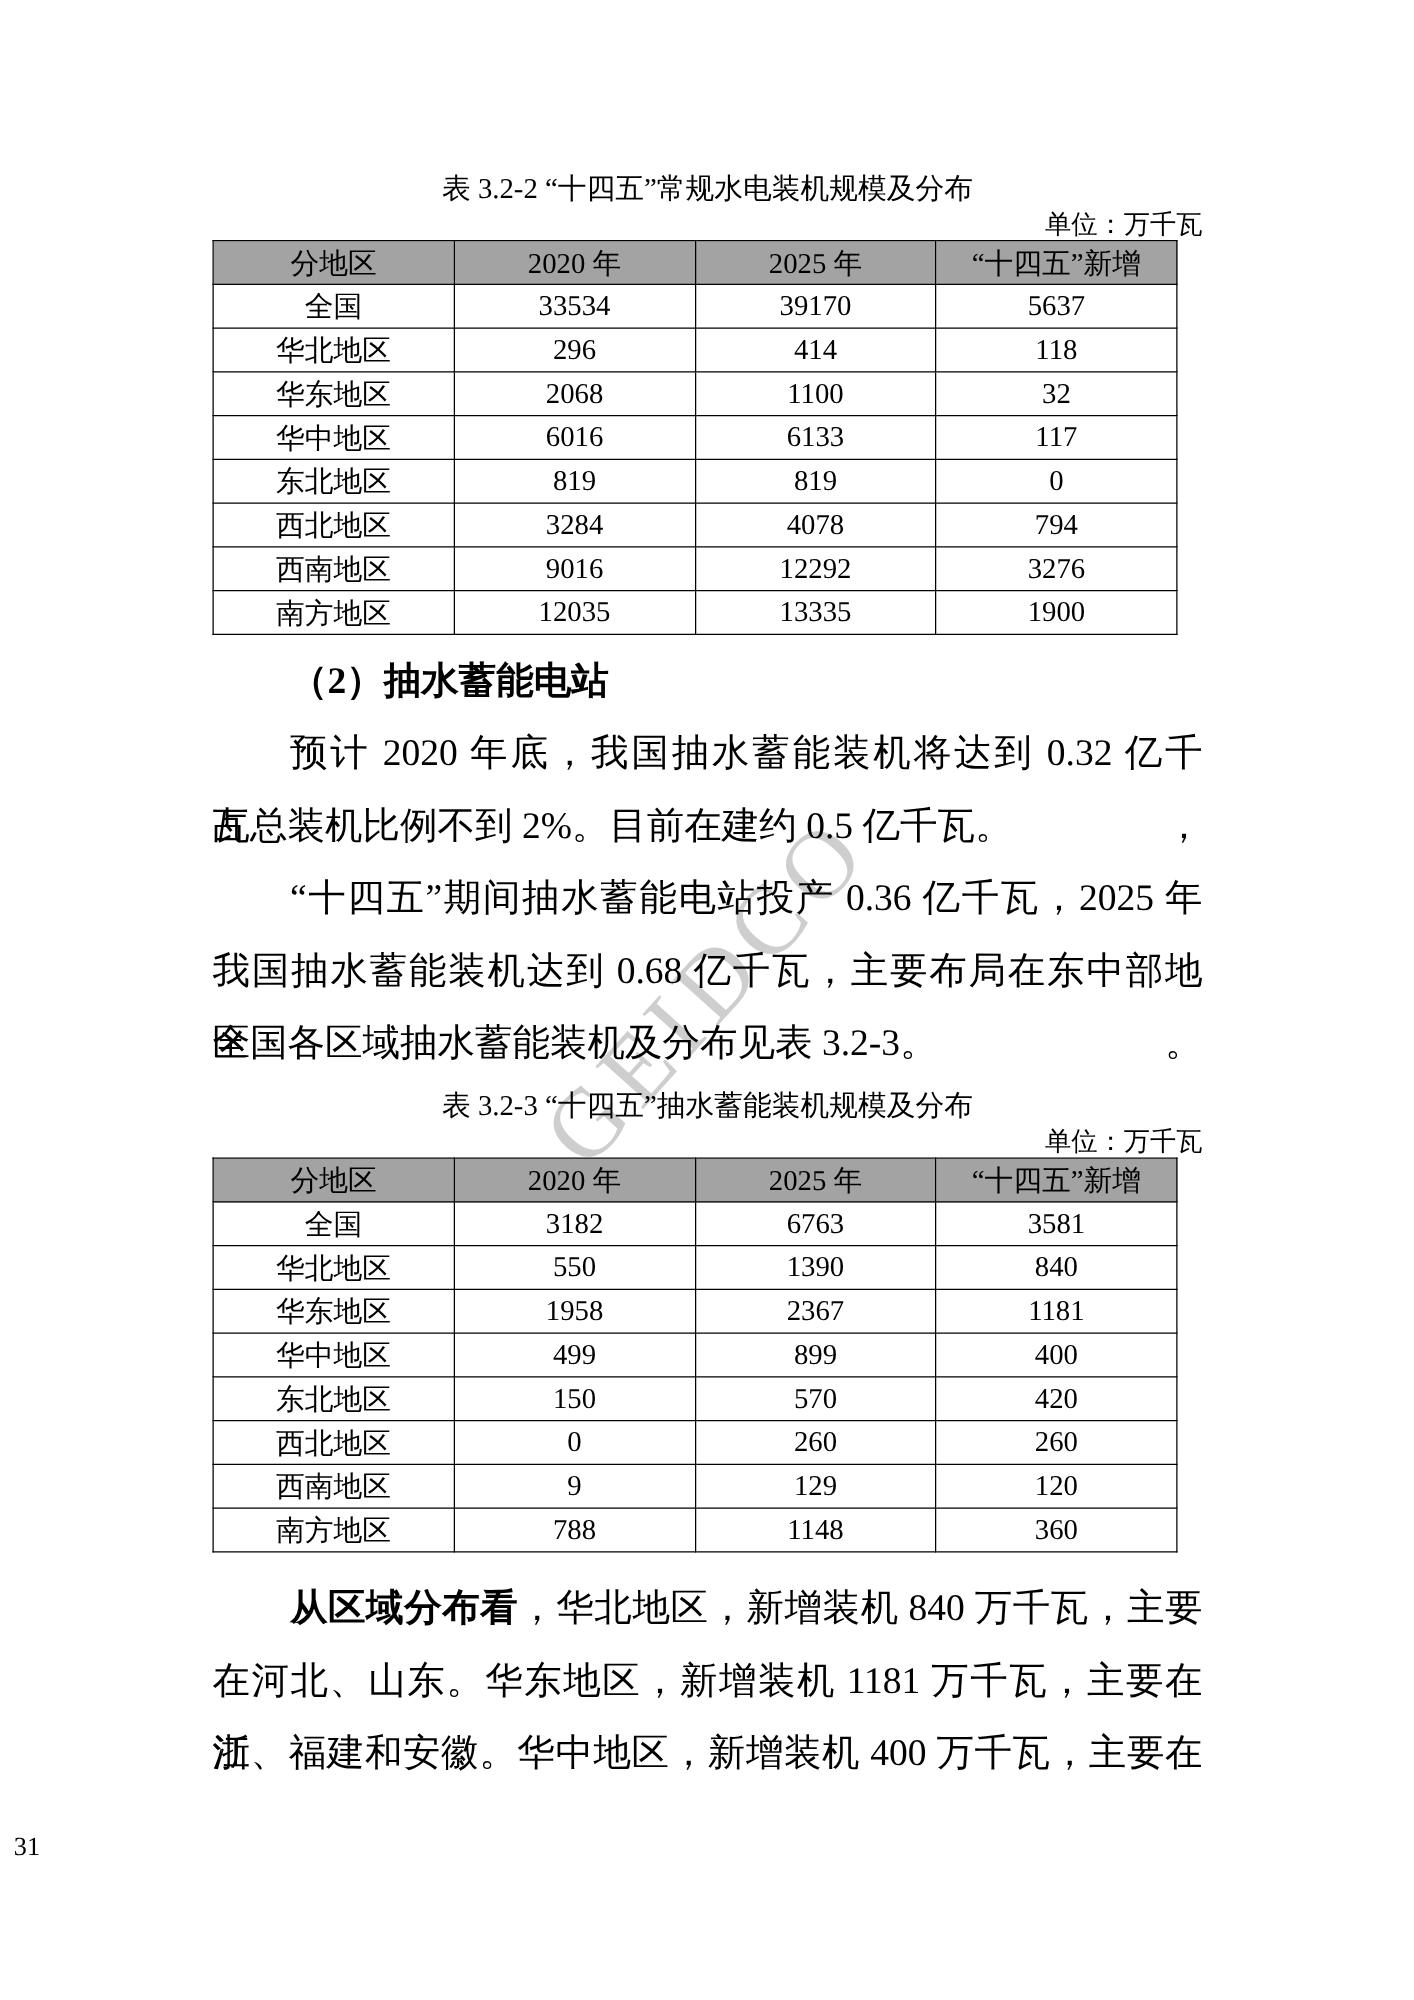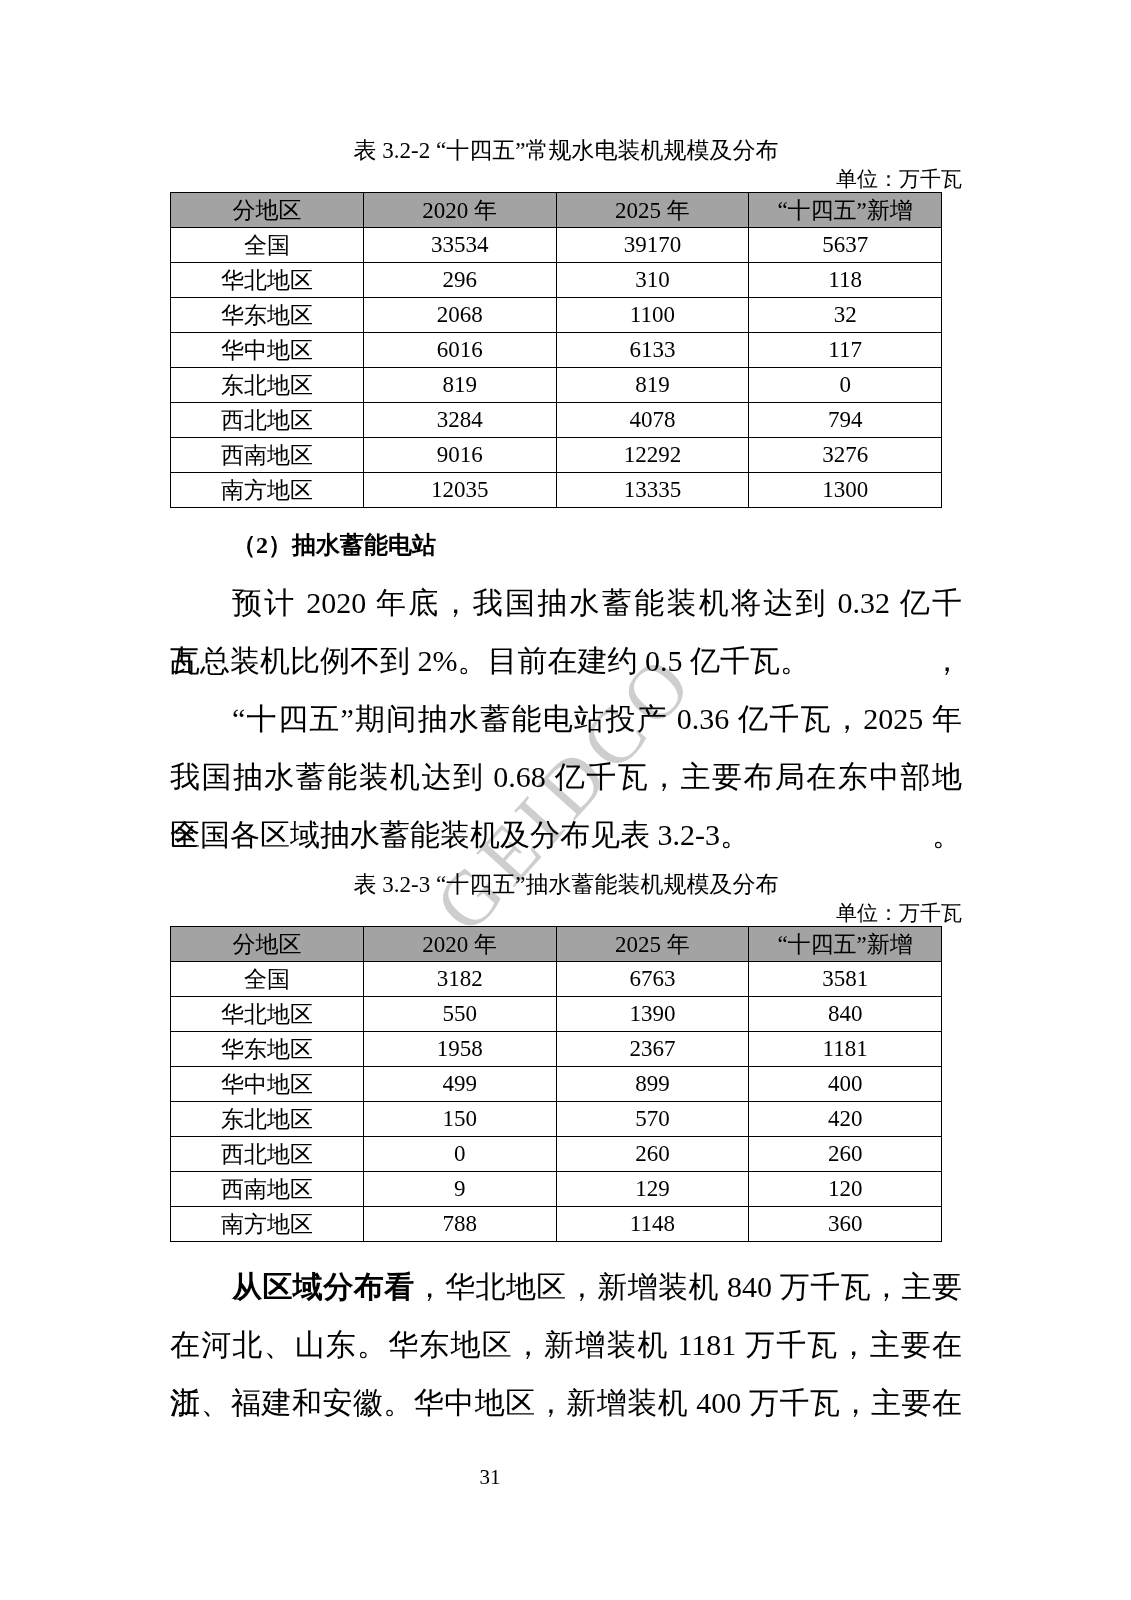--- a/index.html
+++ b/index.html
@@ -25,33 +25,33 @@
     width:772px;border-collapse:collapse;table-layout:fixed;
   }
   table.dtable th,table.dtable td{
     border:1px solid #000000;
     height:34px;padding:0;
     font-size:23px;font-weight:normal;text-align:center;vertical-align:middle;
   }
   table.dtable thead th{background:#a3a3a3;}
   .section-heading{
     margin-top:8px;
-    font-size:24px;font-weight:bold;
+    font-size:30px;font-weight:bold;
     height:58px;line-height:58px;
     text-indent:62px;
   }
   .line{
     font-size:30px;height:58px;line-height:58px;
   }
   .just{text-align:justify;text-align-last:justify;}
   .indent{text-indent:62px;}
   .para3{margin-top:16px;}
   .page-number{
-    position:absolute;left:0;top:1462px;width:980px;
-    text-align:center;font-size:21px;height:30px;line-height:30px;z-index:2;
+    position:absolute;left:11px;top:1462px;width:980px;
+    text-align:left;font-size:21px;height:30px;line-height:30px;z-index:2;
   }
   .watermark{
     position:absolute;left:565px;top:792px;
     transform:translate(-50%,-50%) rotate(-48deg);
     font-family:"Liberation Serif","DejaVu Serif",serif;
     font-size:78px;letter-spacing:8px;
     opacity:0.42;
     z-index:1;
     pointer-events:none;
     white-space:nowrap;
@@ -81,21 +81,21 @@
       <tbody>
           <tr>
             <td>全国</td>
             <td>33534</td>
             <td>39170</td>
             <td>5637</td>
           </tr>
           <tr>
             <td>华北地区</td>
             <td>296</td>
-            <td>310</td>
+            <td>414</td>
             <td>118</td>
           </tr>
           <tr>
             <td>华东地区</td>
             <td>2068</td>
             <td>1100</td>
             <td>32</td>
           </tr>
           <tr>
             <td>华中地区</td>
@@ -118,21 +118,21 @@
           <tr>
             <td>西南地区</td>
             <td>9016</td>
             <td>12292</td>
             <td>3276</td>
           </tr>
           <tr>
             <td>南方地区</td>
             <td>12035</td>
             <td>13335</td>
-            <td>1300</td>
+            <td>1900</td>
           </tr>
         </tbody>
     </table>
 
     <div class="section-heading">（2）抽水蓄能电站</div>
 
     <div class="line just indent">预计 2020 年底，我国抽水蓄能装机将达到 0.32 亿千瓦，</div>
     <div class="line">占总装机比例不到 2%。目前在建约 0.5 亿千瓦。</div>
 
     <div class="line just indent">“十四五”期间抽水蓄能电站投产 0.36 亿千瓦，2025 年</div>

